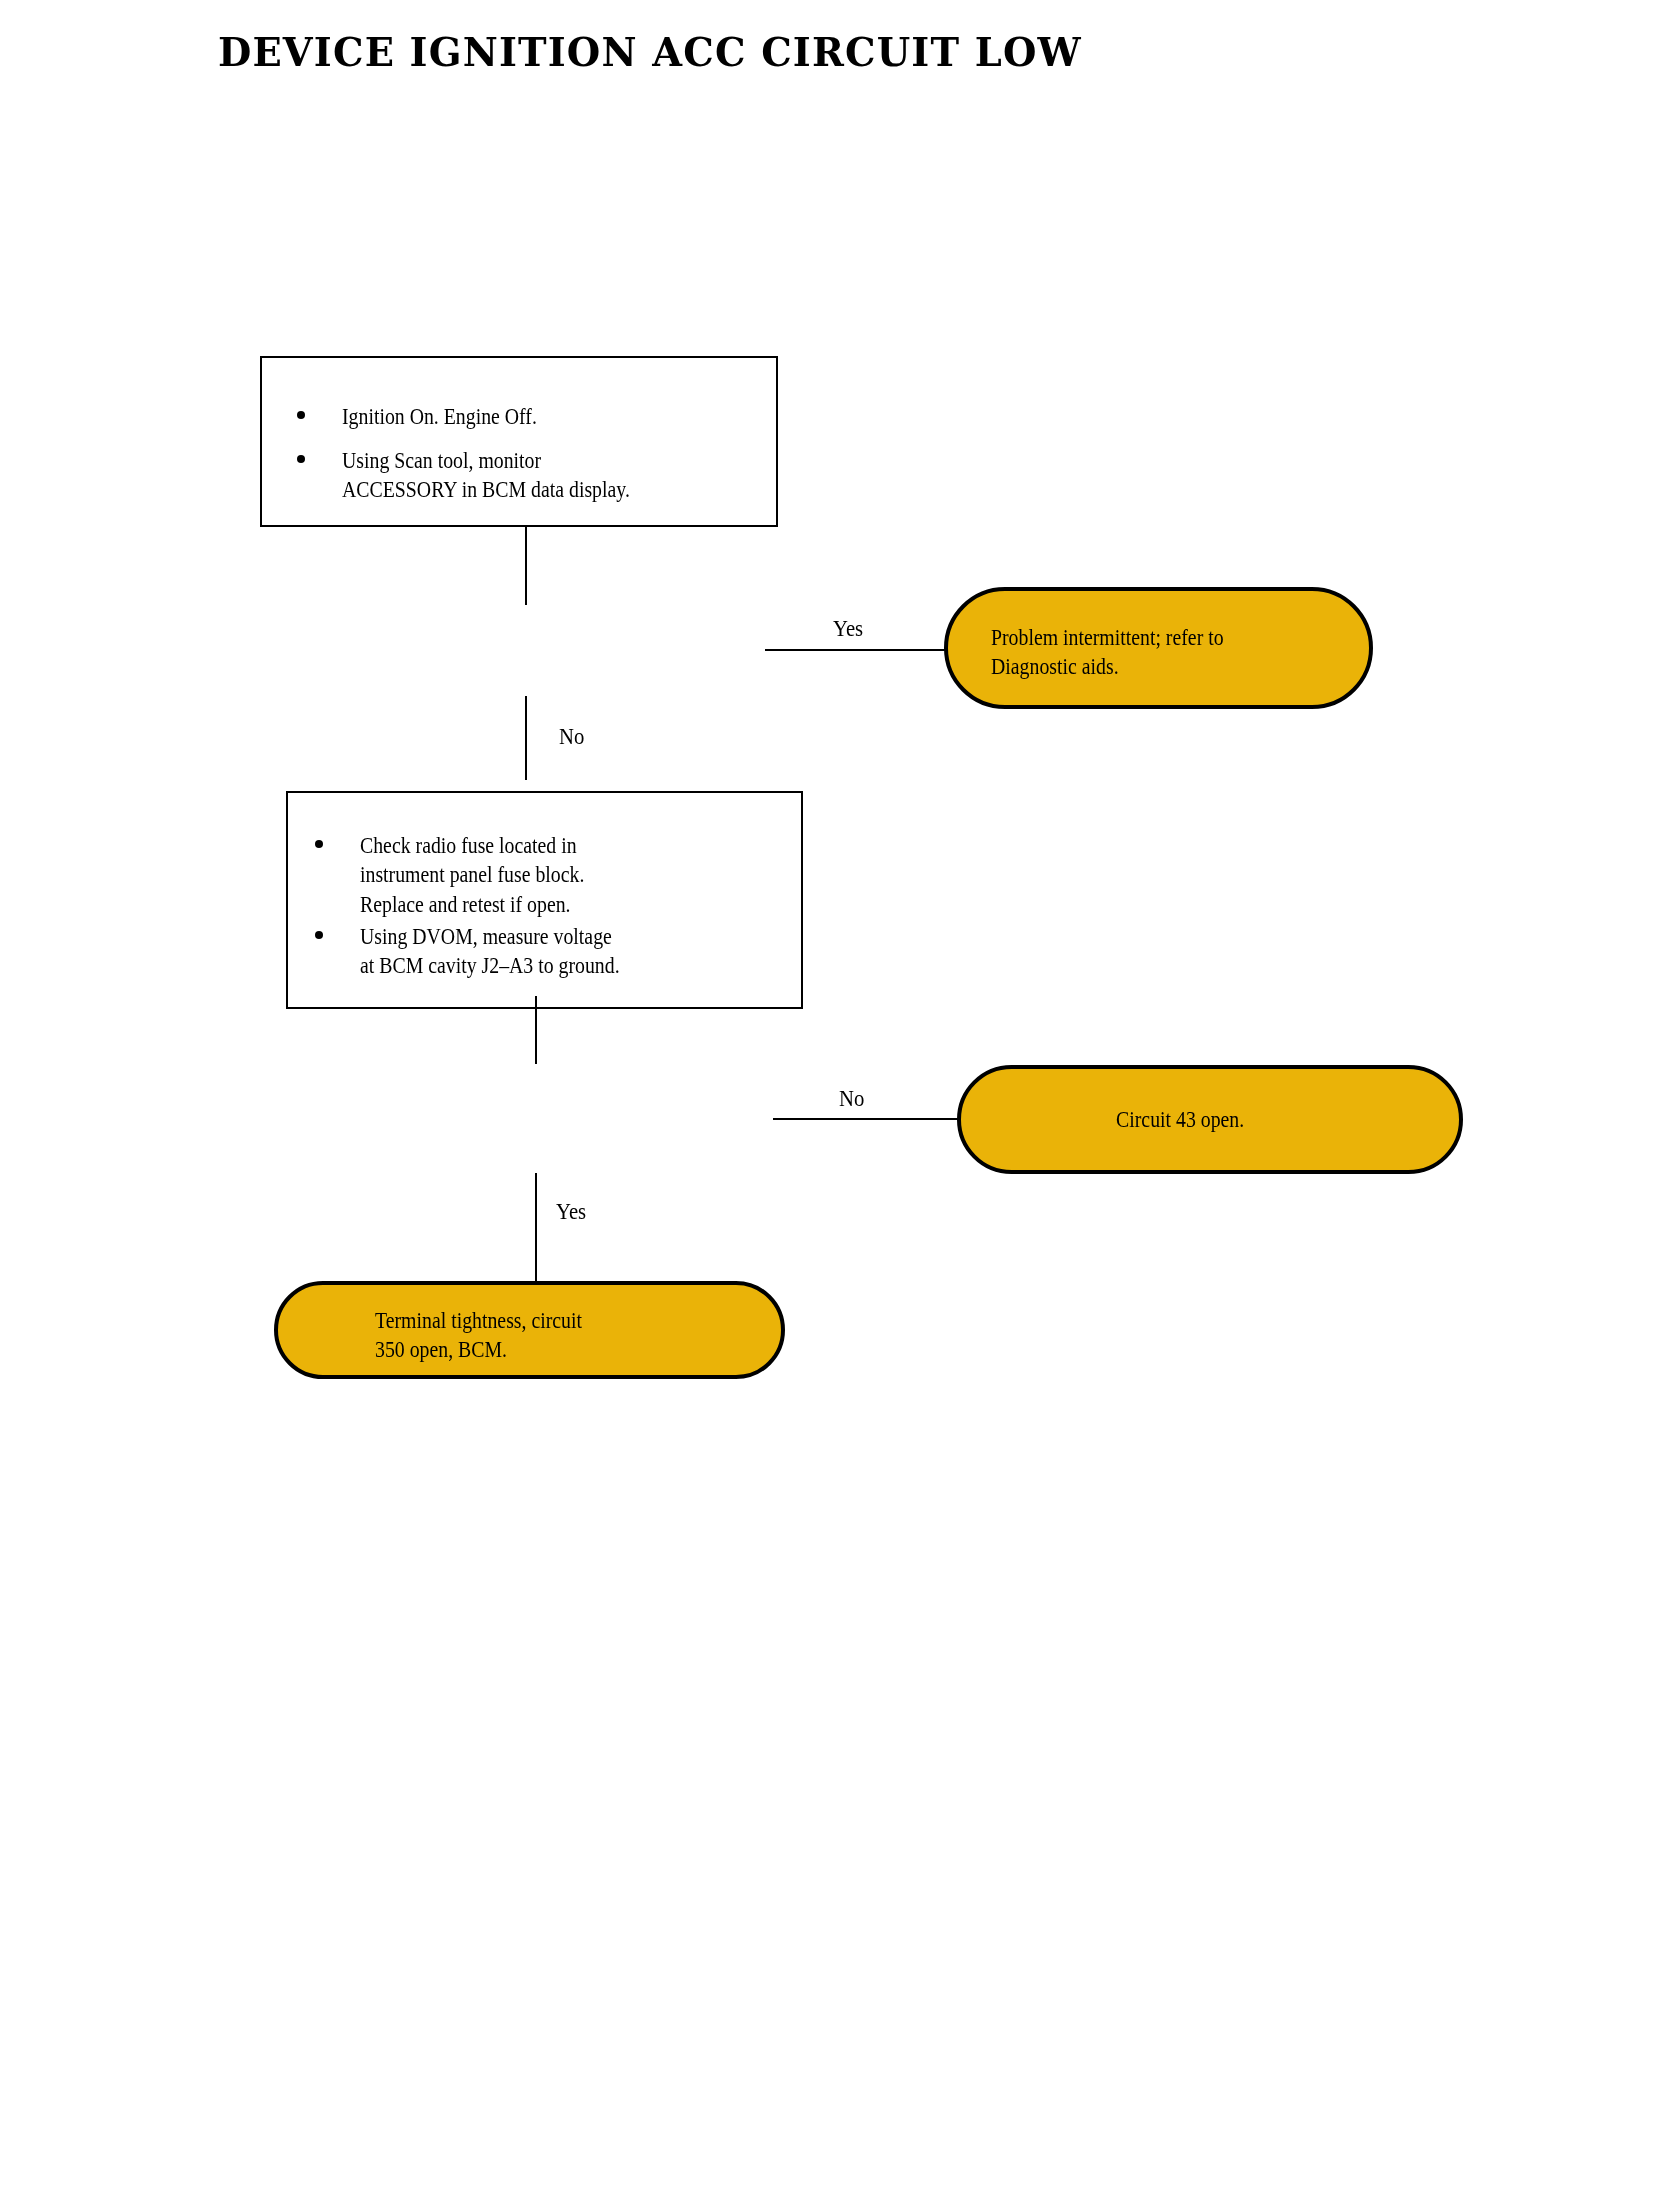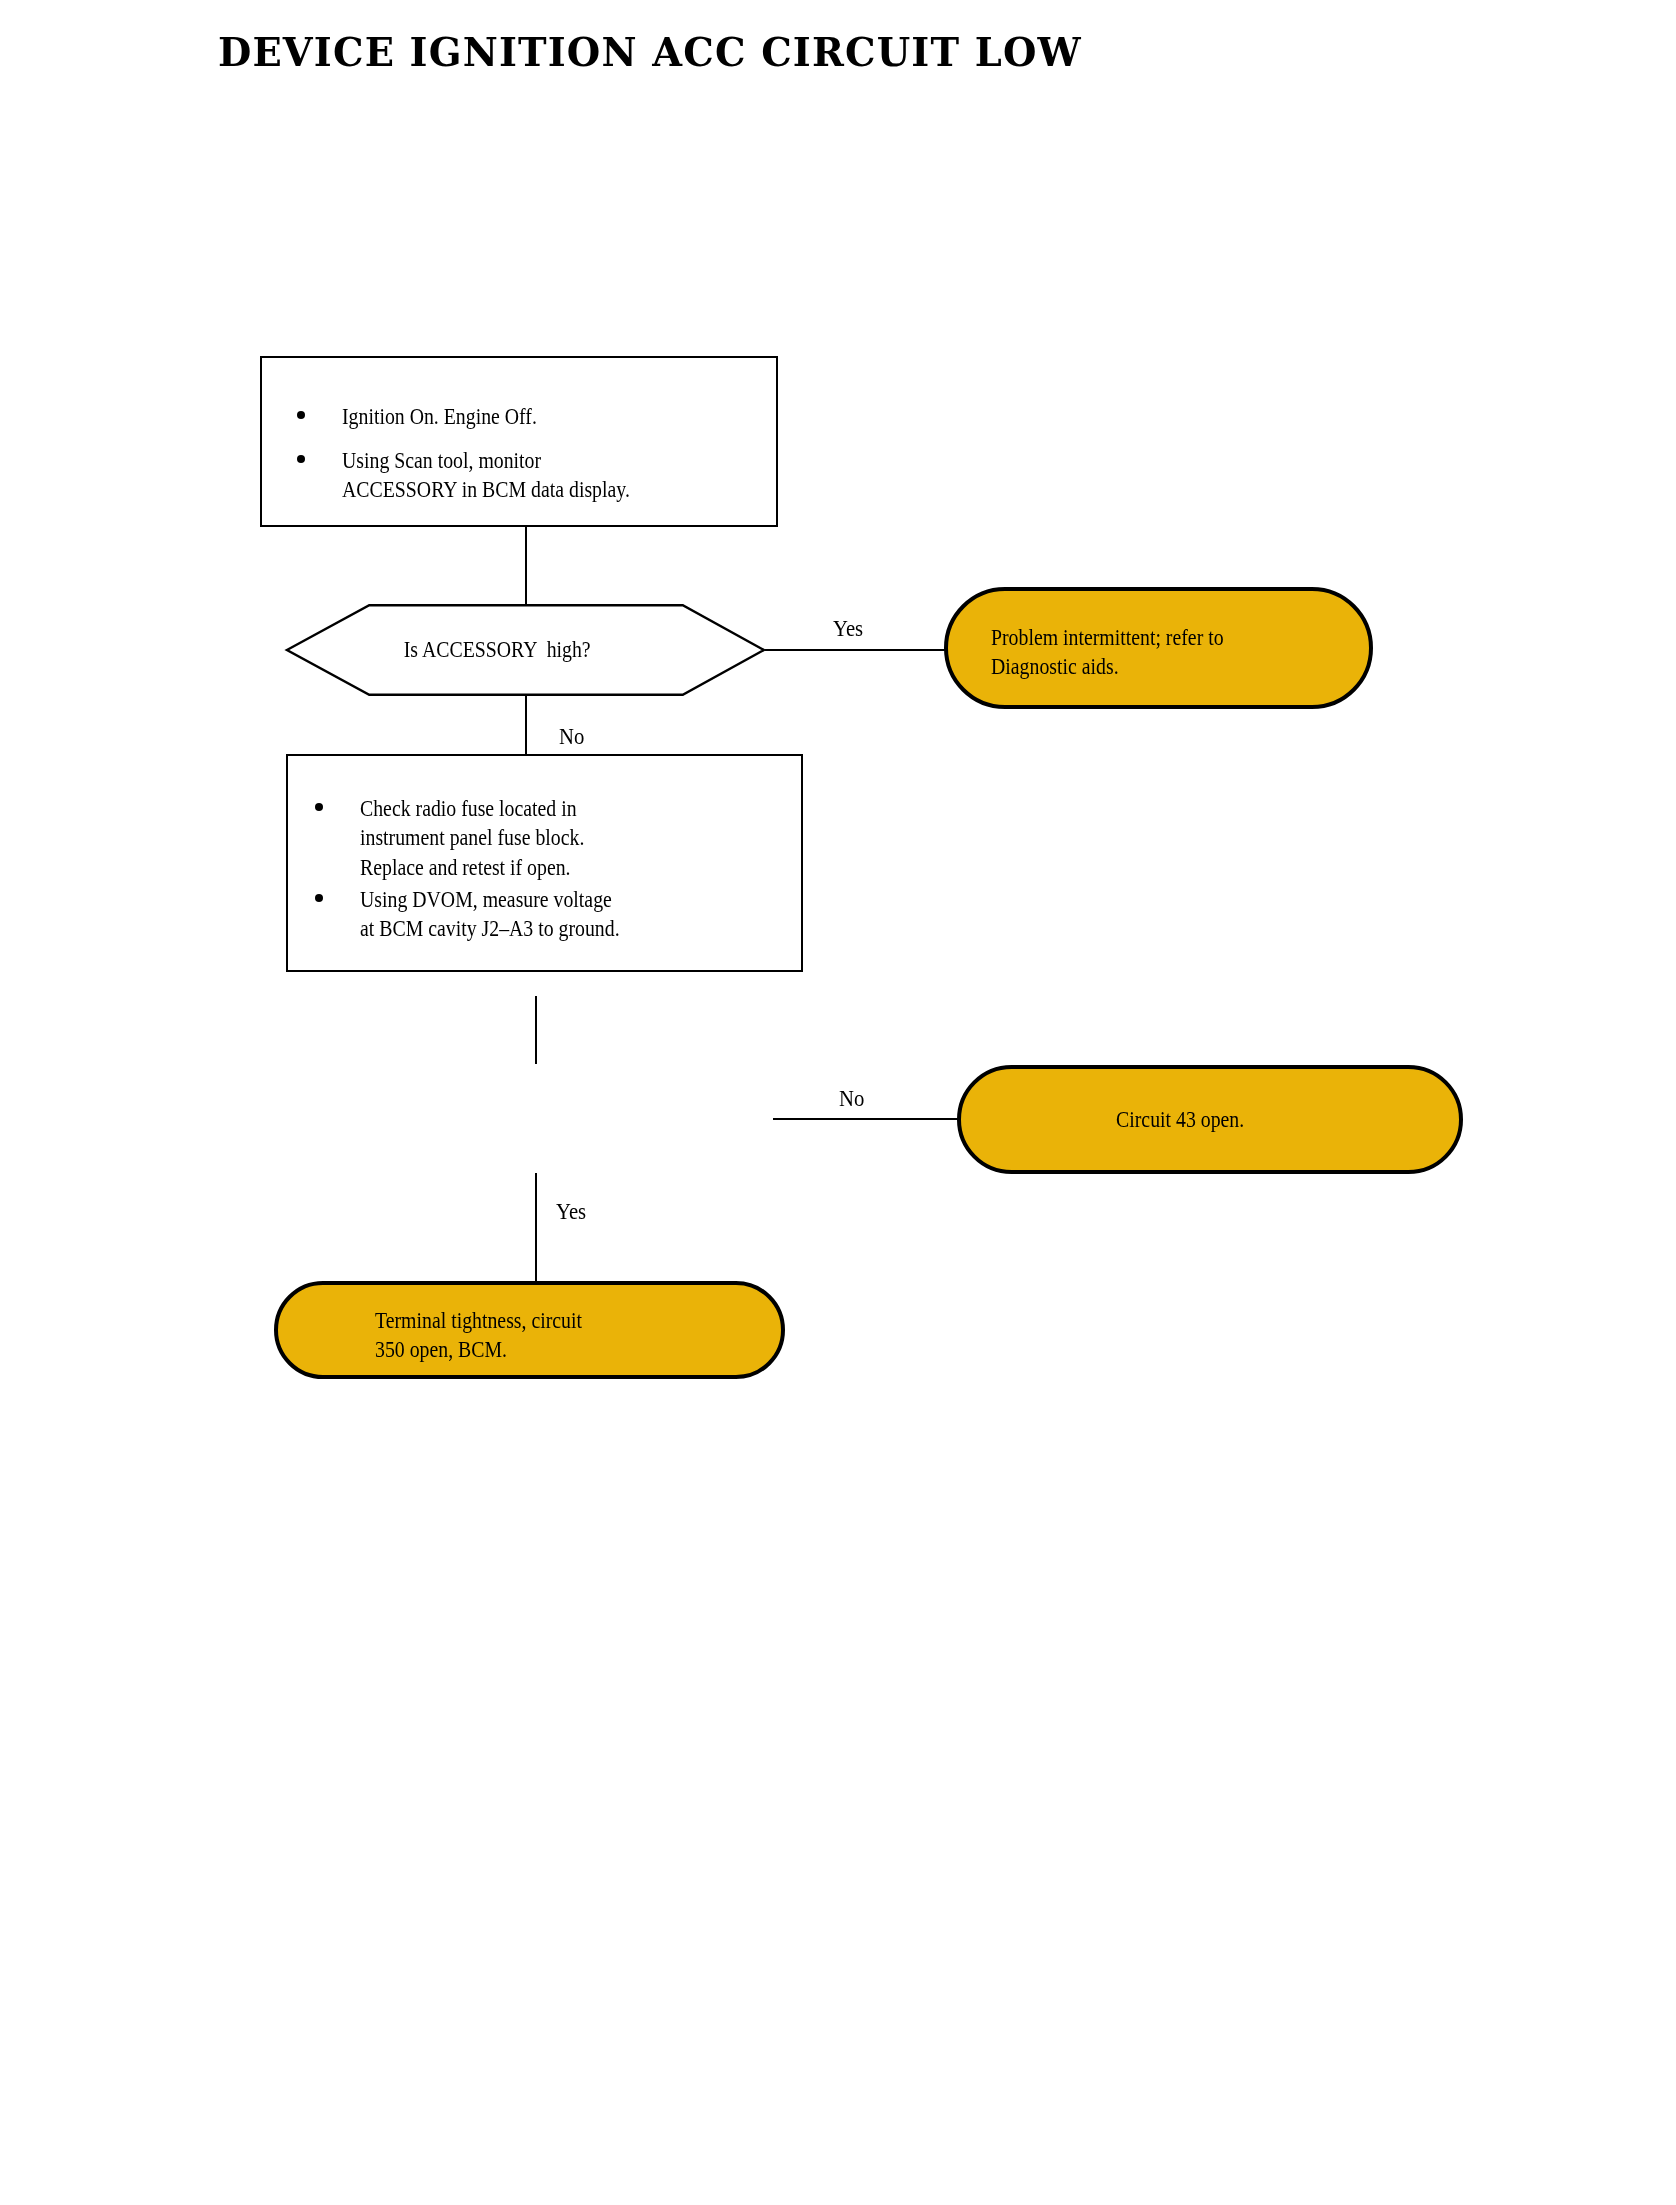--- a/index.html
+++ b/index.html
@@ -161,39 +161,33 @@
       <div class="bullet-row" style="left:35px; top:88px; width:462px;">
         <span class="bullet-dot"></span>
         <span class="bullet-body node-text">Using Scan tool, monitor
 ACCESSORY in BCM data display.</span>
       </div>
     </div>
   </div>
 
   <div class="conn-v" style="left:525px; top:526px; height:79px;"></div>
 
-  <div class="decision" style="left:286px; top:604px; width:480px; height:92px;">
-    <svg width="480" height="92" viewBox="0 0 790 152">
-      <polygon points="0,76 136,2 654,2 788,76 654,150 136,150" fill="#ffffff" stroke="#000000" stroke-width="4"></polygon>
-    </svg>
-    <div class="decision-label node-text">Is ACCESSORY  high?</div>
-  </div>
 
   <div class="conn-h" style="left:765px; top:649px; width:182px;"></div>
   <div class="edge-label" style="left:833px; top:617px;">Yes</div>
 
   <div class="terminal" style="left:944px; top:587px; width:429px; height:122px;">
     <div class="terminal-text node-text" style="left:43px; top:32px;">Problem intermittent; refer to
 Diagnostic aids.</div>
   </div>
 
   <div class="conn-v" style="left:525px; top:696px; height:84px;"></div>
   <div class="edge-label" style="left:559px; top:725px;">No</div>
 
-  <div class="process-box" style="left:286px; top:754px; width:517px; height:218px;text-decoration:underline;">
+  <div class="process-box" style="left:286px; top:791px; width:517px; height:218px;text-decoration:underline;">
     <div class="bullet-list">
       <div class="bullet-row" style="left:27px; top:38px; width:474px;">
         <span class="bullet-dot"></span>
         <span class="bullet-body node-text">Check radio fuse located in
 instrument panel fuse block.
 Replace and retest if open.</span>
       </div>
       <div class="bullet-row" style="left:27px; top:129px; width:474px;">
         <span class="bullet-dot"></span>
         <span class="bullet-body node-text">Using DVOM, measure voltage

